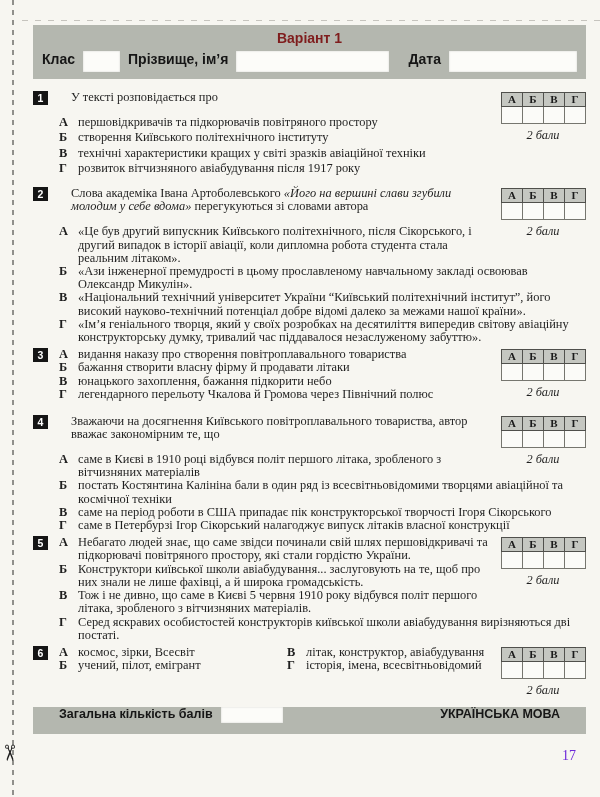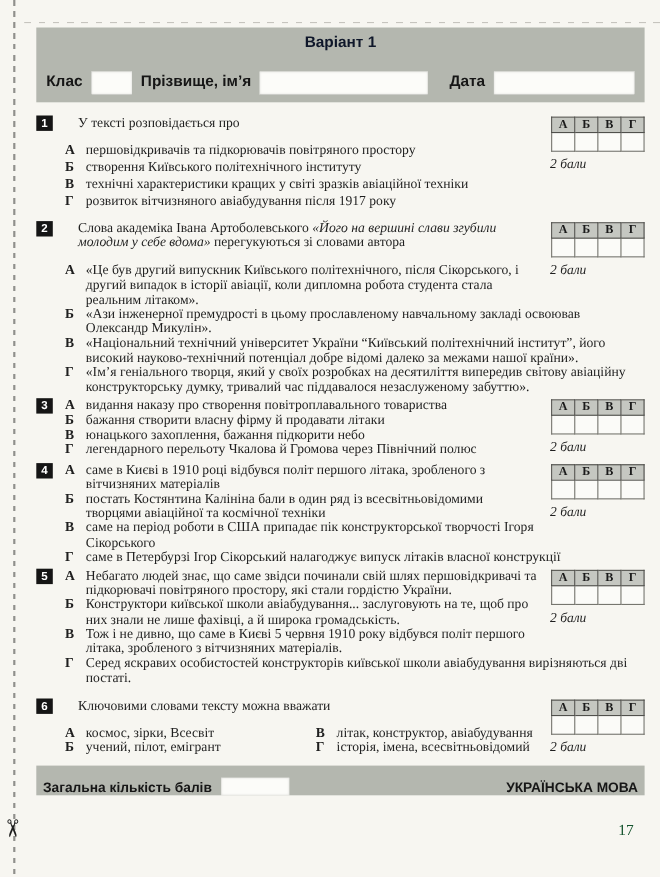--- a/index.html
+++ b/index.html
@@ -8,28 +8,28 @@
     background:#f7f6f1;color:#1f1f1f;
     font-family:"Liberation Serif", serif;
   }
   
   .cutline-v{position:absolute;left:12px;top:0;height:797px;width:2px;
     background:repeating-linear-gradient(to bottom,#90908c 0 5px,transparent 5px 10px);}
   .cutline-h{position:absolute;left:22px;right:0;top:20px;height:1px;
     background:repeating-linear-gradient(to right,#c6c4be 0 6px,transparent 6px 13px);}
   .scissors{position:absolute;left:0px;top:742px;font-size:22px;line-height:22px;
     transform:rotate(90deg);color:#1d1d1d;font-family:"DejaVu Sans",sans-serif;}
-  .pagenum{position:absolute;right:24px;top:748px;font-size:14px;color:#14532d;}
+  .pagenum{position:absolute;right:24px;top:748px;font-size:14px;color:#6d28d9;}
 
   .page{position:absolute;left:33px;top:25px;width:553px;}
 
   
   .header-bar{background:#b4b7af;padding:5px 9px 7px;}
   .variant-title{text-align:center;font-family:"Liberation Sans",sans-serif;
-    font-weight:bold;font-size:14px;margin-bottom:19px;color:#0f172a;}
+    font-weight:bold;font-size:14px;margin-bottom:5px;color:#7f1d1d;}
   .hfields{display:flex;align-items:flex-start;gap:8px;
     font-family:"Liberation Sans",sans-serif;font-weight:bold;font-size:14px;color:#161616;}
   .fbox{background:#fcfcf9;height:21px;display:inline-block;
     box-shadow:inset 0 0 2px rgba(0,0,0,.18);}
   .fbox.class{width:37px;}
   .fbox.name{flex:1;margin-right:12px;}
   .fbox.date{width:128px;}
 
   
   .questions{margin-top:8px;font-size:12.4px;line-height:13.2px;}
@@ -37,34 +37,34 @@
   .question::after{content:"";display:block;clear:both;}
   .qnum{position:absolute;left:0;top:0;width:15px;height:14px;background:#151515;color:#fff;
     font-family:"Liberation Sans",sans-serif;font-weight:bold;font-size:10.5px;
     line-height:14px;text-align:center;}
   .qbody{margin-left:26px;}
   .gridwrap{float:right;width:86px;margin:1px 0 3px 10px;}
   .agrid{border-collapse:collapse;margin-left:1px;}
   .agrid th{width:20px;height:12px;background:#c5c7c1;border:1px solid #50504c;
     font-family:"Liberation Serif",serif;font-weight:bold;font-size:11px;color:#1b1b1b;padding:0;}
   .agrid td{height:16px;background:#fbfbf8;border:1px solid #76766f;padding:0;}
-  .points{font-style:italic;font-size:12.3px;margin-top:5px;}
+  .points{font-style:italic;font-size:12.3px;text-align:center;margin-top:5px;}
   .intro{margin:12px;}
   .it{font-style:italic;}
   .opt{display:flex;}
   .q1 .opt{margin-top:2px;}
   .letter{flex:none;width:19px;font-weight:bold;}
   .otext{flex:1;}
   .cols{display:flex;}
   .col.left{width:228px;flex:none;}
   .col.right{flex:1;}
 
   
-  .footer-bar{clear:both;display:flex;align-items:flex-end;background:#b4b7af;height:27px;
-    padding:0 6px;margin-top:7px;font-family:"Liberation Sans",sans-serif;
+  .footer-bar{clear:both;display:flex;align-items:flex-start;background:#b4b7af;height:27px;
+    padding:0 26px;margin-top:7px;font-family:"Liberation Sans",sans-serif;
     font-weight:bold;font-size:12.5px;color:#161616;}
   .fbox.total{width:62px;height:16px;margin-left:8px;}
   .spacer{flex:1;}
 </style>
 </head>
 <body>
 
 <div class="cutline-v"></div>
 <div class="cutline-h"></div>
 
@@ -230,20 +230,21 @@
             <tr>
               <td></td>
               <td></td>
               <td></td>
               <td></td>
             </tr>
           </tbody>
             </table>
           <div class="points">2 бали</div>
         </div>
+        <p class="intro"><span>Зважаючи на досягнення Київського повітроплавального товариства, автор вважає закономірним те, що</span><span class="it"></span><span></span></p>
         <div class="opts">
           <div class="opt">
               <span class="letter">А</span>
               <span class="otext">саме в Києві в 1910 році відбувся політ першого літака, зробленого з вітчизняних матеріалів</span>
             </div>
           <div class="opt">
               <span class="letter">Б</span>
               <span class="otext">постать Костянтина Калініна бали в один ряд із всесвітньовідомими творцями авіаційної та космічної техніки</span>
             </div>
           <div class="opt">
@@ -316,21 +317,20 @@
             <tr>
               <td></td>
               <td></td>
               <td></td>
               <td></td>
             </tr>
           </tbody>
             </table>
           <div class="points">2 бали</div>
         </div>
-        <p class="intro"><span>Ключовими словами тексту можна вважати</span><span class="it"></span><span></span></p>
         <div class="cols">
           <div class="col left">
             <div class="opt">
                 <span class="letter">А</span>
                 <span class="otext">космос, зірки, Всесвіт</span>
               </div>
             <div class="opt">
                 <span class="letter">Б</span>
                 <span class="otext">учений, пілот, емігрант</span>
               </div>

